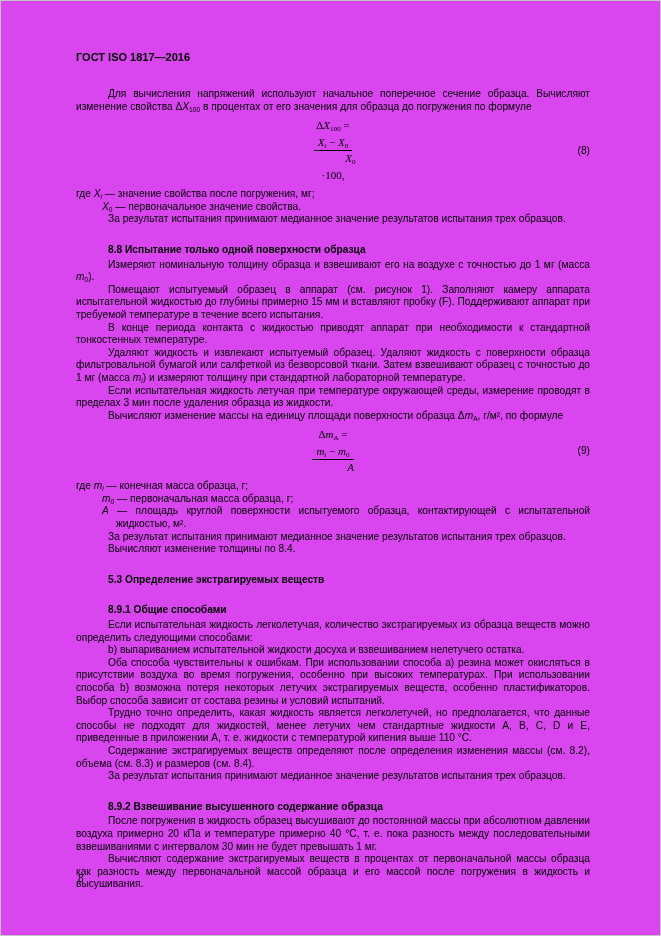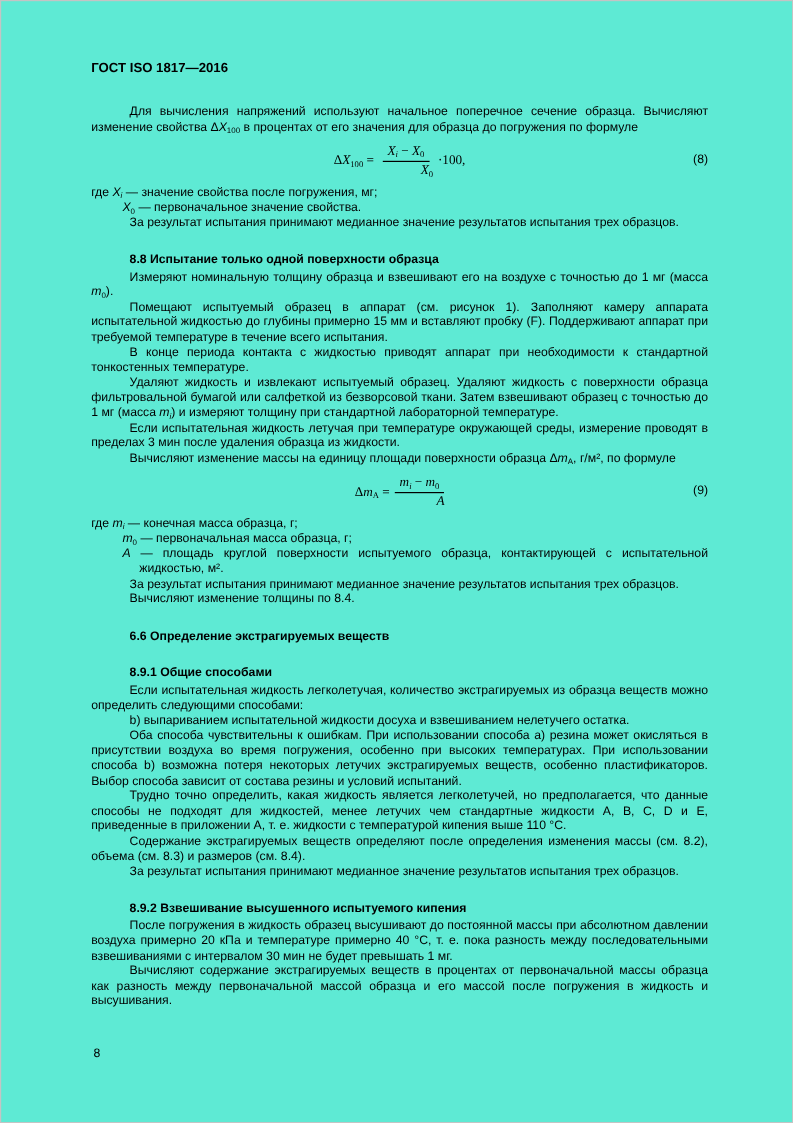--- a/index.html
+++ b/index.html
@@ -1,21 +1,21 @@
 <!DOCTYPE html>
 <html lang="ru"><head>
 <meta charset="utf-8">
 <style>
   html, body { margin: 0; padding: 0; background: #ffffff; }
   .page {
     position: relative;
     width: 661px;
     height: 936px;
     box-sizing: border-box;
-    background: #5eead4;
+    background: #d946ef;
     border: 1px solid #c4c4c4;
     font-family: "Liberation Sans", "DejaVu Sans", sans-serif;
     font-size: 10.2px;
     line-height: 12.6px;
     color: #000000;
     overflow: hidden;
   }
   .doc-header {
     position: absolute;
     top: 50px;
@@ -61,20 +61,21 @@
     margin: 6px 0;
     min-height: 30px;
   }
   .formula-math {
     display: inline-flex;
     align-items: center;
     gap: 4px;
     font-family: "Liberation Serif", "DejaVu Serif", serif;
     font-size: 11px;
     line-height: 13px;
+    flex-direction: column;
   }
   .frac {
     display: inline-flex;
     flex-direction: column;
     align-items: center;
     text-align: right;
   }
   .frac .num { border-bottom: 1px solid #000; padding: 0 4px 1px 4px; }
   .frac .den { padding-top: 1px; margin-left: 35px; }
   .formula-number {
@@ -127,26 +128,26 @@
         </span>
         <span class="formula-number">(9)</span>
       </div>
       <div class="where">
         <div class="where-item">где <i>m</i><sub><i>i</i></sub> — конечная масса образца, г;</div>
         <div class="where-item cont"><i>m</i><sub>0</sub> — первоначальная масса образца, г;</div>
         <div class="where-item cont"><i>A</i> — площадь круглой поверхности испытуемого образца, контактирующей с испытательной жидкостью, м².</div>
       </div>
       <p class="para">За результат испытания принимают медианное значение результатов испытания трех образцов.</p>
       <p class="para">Вычисляют изменение толщины по 8.4.</p>
-      <p class="heading">6.6 Определение экстрагируемых веществ</p>
+      <p class="heading">5.3 Определение экстрагируемых веществ</p>
       <p class="heading">8.9.1 Общие способами</p>
       <p class="para">Если испытательная жидкость легколетучая, количество экстрагируемых из образца веществ можно определить следующими способами:</p>
       <p class="para">b) выпариванием испытательной жидкости досуха и взвешиванием нелетучего остатка.</p>
       <p class="para">Оба способа чувствительны к ошибкам. При использовании способа a) резина может окисляться в присутствии воздуха во время погружения, особенно при высоких температурах. При использовании способа b) возможна потеря некоторых летучих экстрагируемых веществ, особенно пластификаторов. Выбор способа зависит от состава резины и условий испытаний.</p>
       <p class="para">Трудно точно определить, какая жидкость является легколетучей, но предполагается, что данные способы не подходят для жидкостей, менее летучих чем стандартные жидкости A, B, C, D и E, приведенные в приложении А, т. е. жидкости с температурой кипения выше 110 °С.</p>
       <p class="para">Содержание экстрагируемых веществ определяют после определения изменения массы (см. 8.2), объема (см. 8.3) и размеров (см. 8.4).</p>
       <p class="para">За результат испытания принимают медианное значение результатов испытания трех образцов.</p>
-      <p class="heading">8.9.2 Взвешивание высушенного испытуемого кипения</p>
+      <p class="heading">8.9.2 Взвешивание высушенного содержание образца</p>
       <p class="para">После погружения в жидкость образец высушивают до постоянной массы при абсолютном давлении воздуха примерно 20 кПа и температуре примерно 40 °С, т. е. пока разность между последовательными взвешиваниями с интервалом 30 мин не будет превышать 1 мг.</p>
       <p class="para">Вычисляют содержание экстрагируемых веществ в процентах от первоначальной массы образца как разность между первоначальной массой образца и его массой после погружения в жидкость и высушивания.</p>
     </div>
   <div class="doc-footer">8</div>
 </div>
 
 </body></html>

